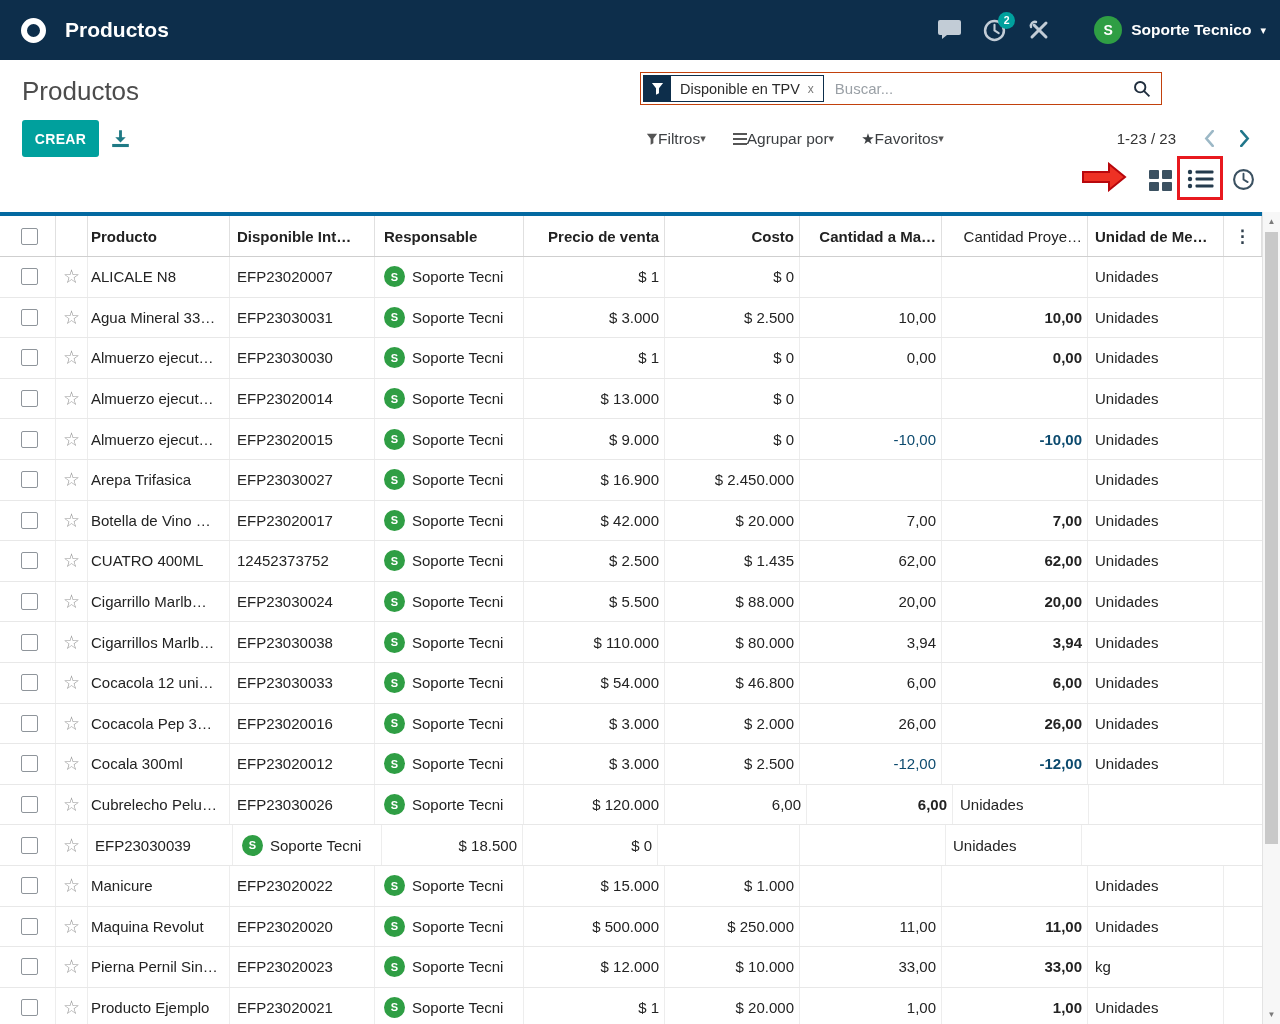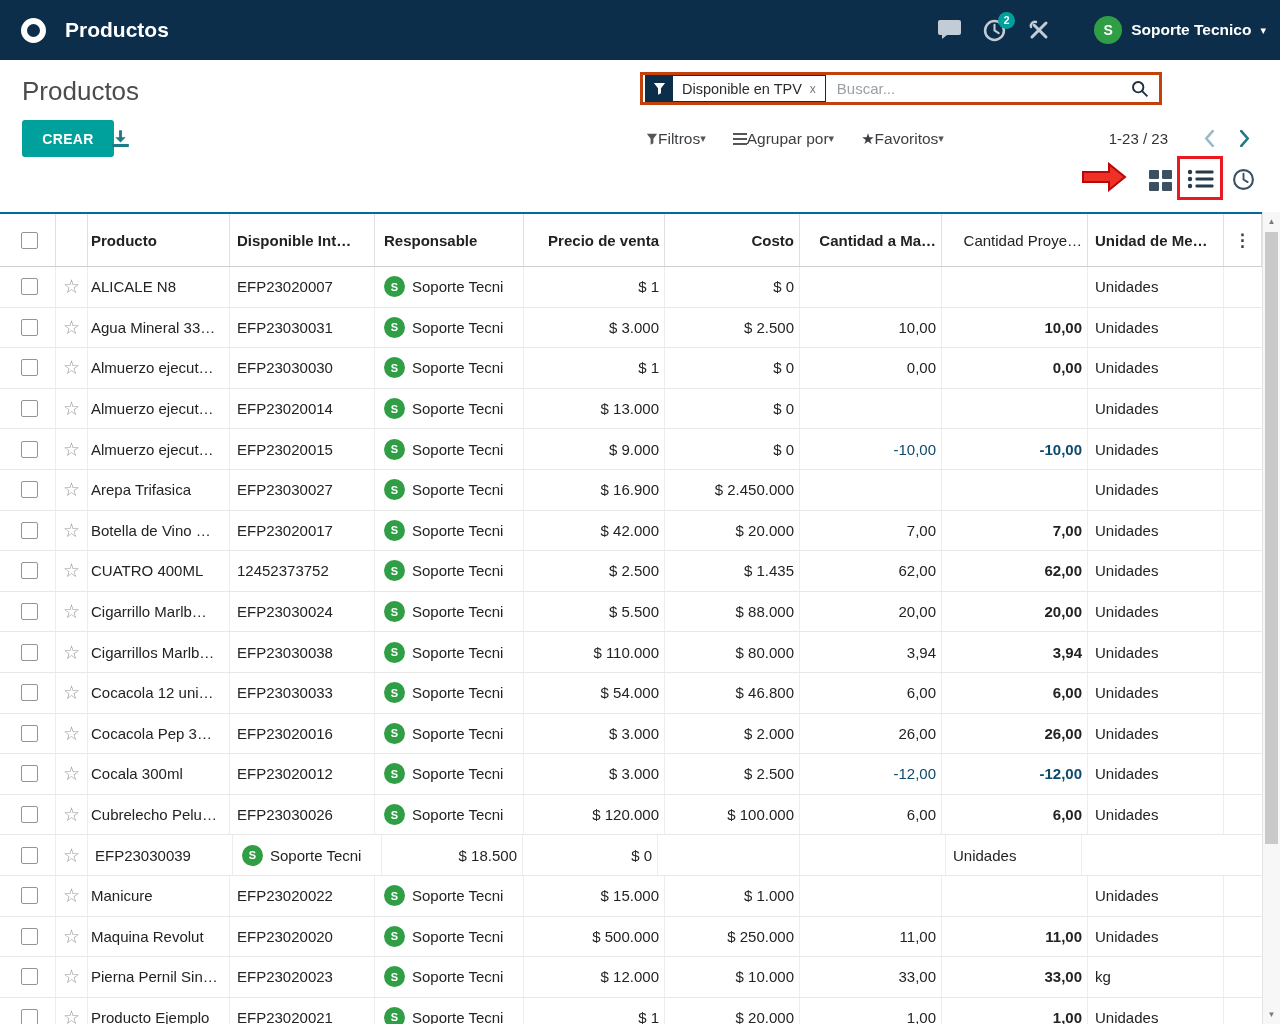--- a/index.html
+++ b/index.html
@@ -20,55 +20,55 @@
     align-items:center;justify-content:center}
   .user-menu{display:flex;align-items:center;gap:9px;margin-left:22px;cursor:pointer}
   .user-avatar{width:28px;height:28px;border-radius:50%;background:#2f9e44;color:#fff;
     font-size:14px;font-weight:700;display:flex;align-items:center;justify-content:center}
   .user-name{color:#fff;font-size:15.5px;font-weight:600}
   .caret{color:#fff;font-size:11px}
 
   
   .breadcrumb{position:absolute;left:22px;top:76px;font-size:26px;color:#4c4c4c}
   .searchbar{position:absolute;left:640px;top:72px;width:522px;height:33px;
-    border:3px solid #c2410c;display:flex;align-items:center;background:#fff}
+    border:1px solid #c2410c;display:flex;align-items:center;background:#fff}
   .facet{display:flex;align-items:stretch;height:27px;margin-left:2px;border:1px solid #0d2e4b}
   .facet-icon{width:27px;background:#0d2e4b;display:flex;align-items:center;justify-content:center}
   .facet-label{display:flex;align-items:center;gap:8px;padding:0 9px;background:#fff;
     color:#2b2b2b;font-size:14.5px}
   .facet-x{color:#7a7a7a;font-size:12px;cursor:pointer}
   .search-placeholder{margin-left:11px;color:#9aa0a6;font-size:15px}
   .search-glass{margin-left:auto;margin-right:10px;display:flex;cursor:pointer}
 
   
-  .btn-create{position:absolute;left:22px;top:120px;width:92px;height:37px;background:#00a09d;
+  .btn-create{position:absolute;left:22px;top:120px;width:77px;height:37px;background:#00a09d;
     color:#fff;font-weight:700;font-size:14px;border:none;border-radius:3px;cursor:pointer;
     font-family:"Liberation Sans",sans-serif;letter-spacing:.3px}
   .export-btn{position:absolute;left:111px;top:129px;cursor:pointer;display:flex}
   .dropdown-group{position:absolute;left:646px;top:120px;height:37px;display:flex;
     align-items:center;gap:27px}
   .dropdown{display:flex;align-items:center;color:#3c3f42;font-size:15.5px;cursor:pointer}
   .dropdown .caret{color:#555}
   .fav-star{color:#3c3f42;font-size:15px}
   .pager{position:absolute;right:18px;top:120px;height:37px;display:flex;align-items:center}
-  .pager-range{font-size:15px;color:#333;margin-right:24px}
+  .pager-range{font-size:15px;color:#333;margin-right:16px}
   .pager-btn{display:flex;align-items:center;cursor:pointer;padding:0 12px}
 
   
   .annotation-arrow{position:absolute;left:1081px;top:162px;z-index:6}
   .view-btn{position:absolute;display:flex;align-items:center;justify-content:center;cursor:pointer}
   .kanban-btn{left:1142px;top:162px;width:36px;height:36px}
   .annotation-box{position:absolute;left:1177px;top:156px;width:46px;height:44px;
     border:3px solid #e8191f;z-index:6;pointer-events:none}
   .list-btn{left:1180px;top:162px;width:40px;height:34px}
   .activity-btn{left:1226px;top:162px;width:34px;height:34px}
 
   
   .table{position:absolute;top:212px;left:0;width:1262px;background:#fff}
-  .thead{display:flex;height:55px;border-top:2px solid #0369a1;border-bottom:1px solid #cfcfcf}
+  .thead{display:flex;height:45px;border-top:4px solid #0369a1;border-bottom:1px solid #cfcfcf}
   .trow{display:flex;height:40.6px;border-bottom:1px solid #e8e8e8;cursor:pointer}
   .c{display:flex;align-items:center;border-right:1px solid #ededed;overflow:hidden;
     white-space:nowrap;font-size:15px;color:#232323;flex:none}
   .thead .c{border-right:1px solid #e0e0e0;font-weight:700;color:#222}
   .sel{width:56px;padding-left:21px}
   .star{width:32px;justify-content:center;font-size:19px;color:#969696}
   .product{width:142px;padding-left:3px}
   .ref{width:145px;padding-left:7px}
   .resp{width:149px;padding-left:9px;gap:7px}
   .price{width:141px}
@@ -495,21 +495,20 @@
           <span class="cb"></span>
         </div>
     <div class="c star">☆</div>
     <div class="c product">Cubrelecho Pelu…</div>
     <div class="c ref">EFP23030026</div>
     <div class="c resp">
       <span class="avatar">S</span>
       <span class="resp-name">Soporte Tecni</span>
     </div>
     <div class="c price num">$ 120.000</div>
-    <div class="c cost num">$ 100.000</div>
     <div class="c qty num">6,00</div>
     <div class="c forecast num">6,00</div>
     <div class="c uom">Unidades</div>
     <div class="c opt"></div>
   </div>
       <div class="trow">
     <div class="c sel">
           <span class="cb"></span>
         </div>
     <div class="c star">☆</div>

